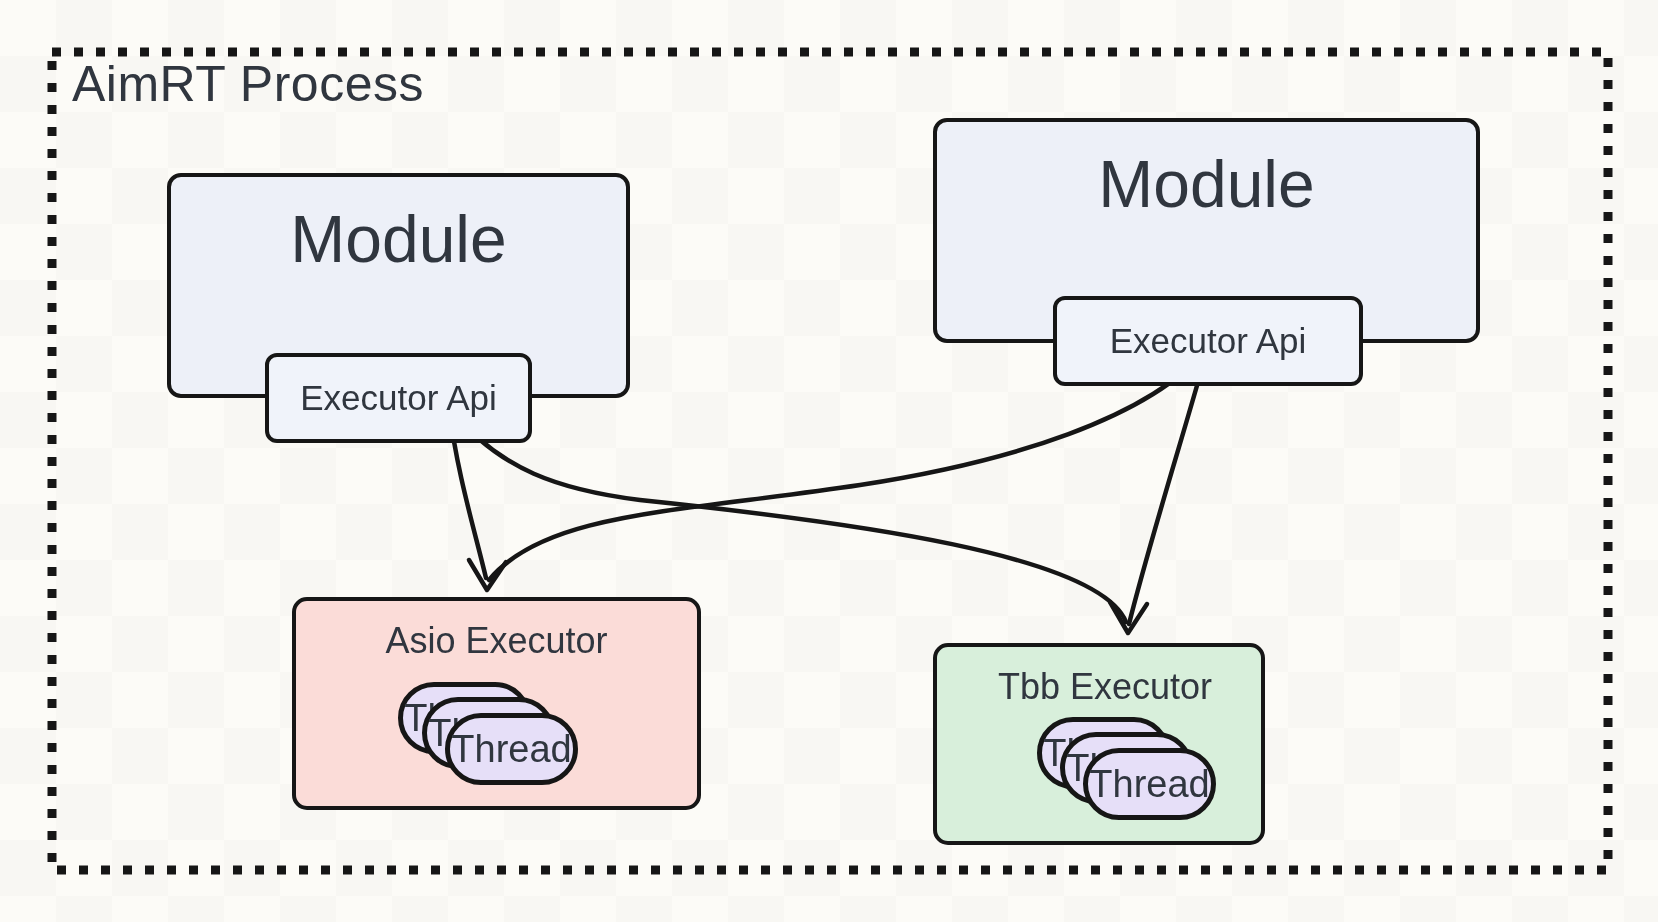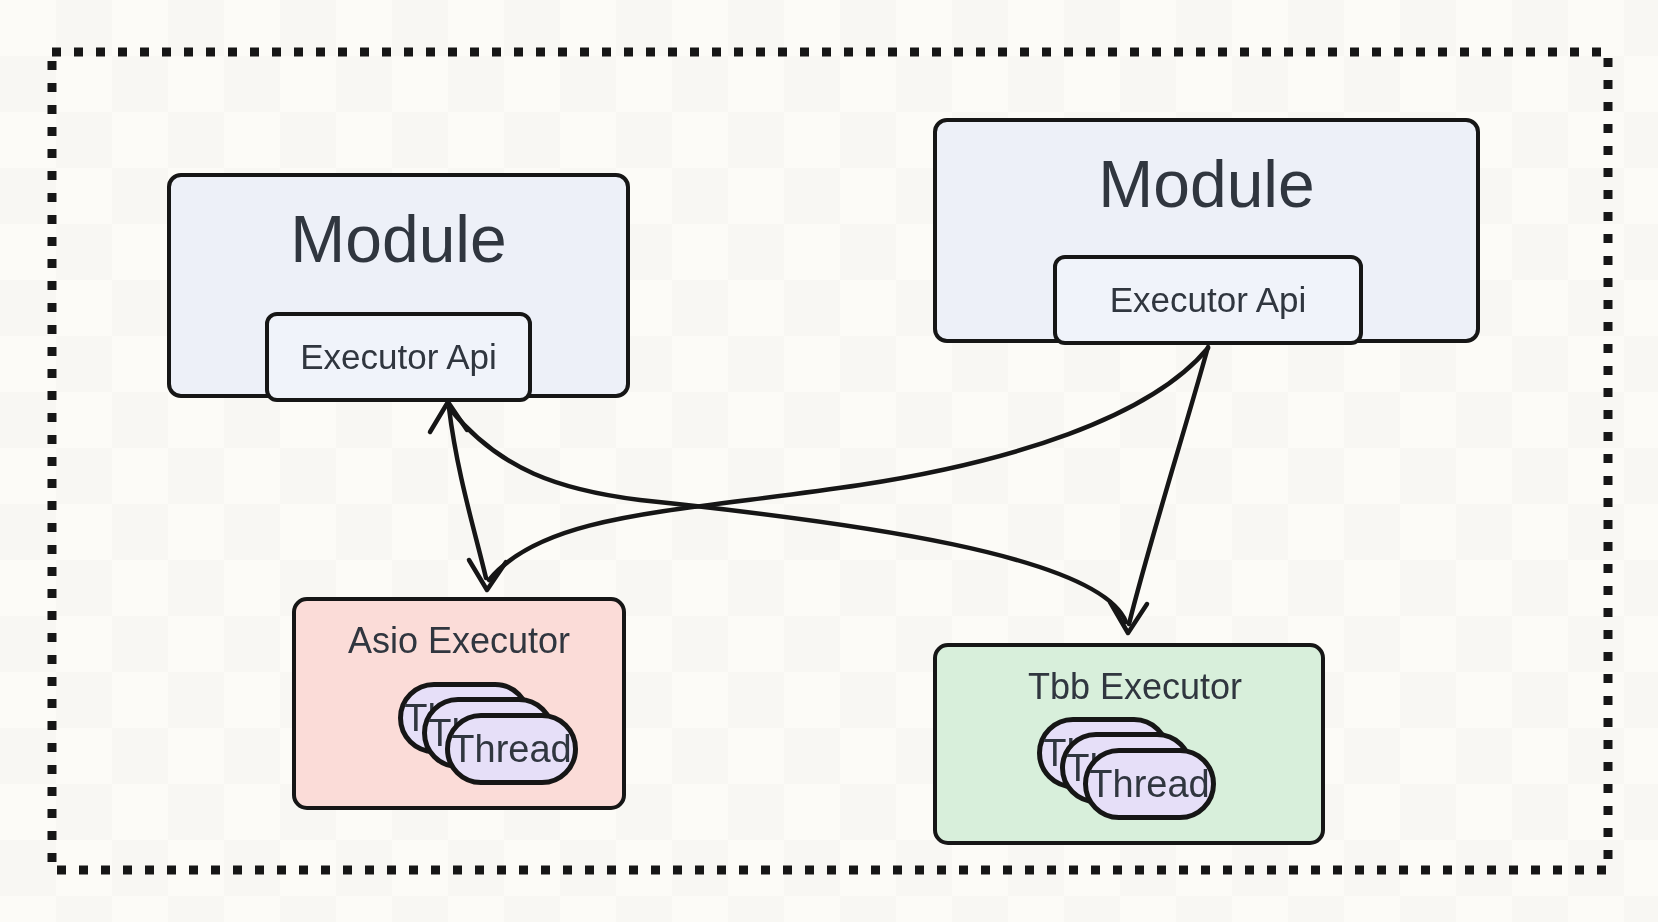--- a/index.html
+++ b/index.html
@@ -43,20 +43,21 @@
   }
   .api-box {
     position: absolute;
     background: var(--api-fill, #f0f3fa);
     border: 4px solid var(--stroke, #161616);
     border-radius: 12px;
     box-sizing: border-box;
     display: flex;
     align-items: center;
     justify-content: center;
+    margin-top: 41px;
   }
   .api-label {
     font-size: 35px;
     color: var(--text, #30363f);
     white-space: nowrap;
   }
   .executor-box { border-radius: 15px; }
   .asio-box { background: var(--asio-fill, #fbdcd8); }
   .tbb-box  { background: var(--tbb-fill, #d8efdb); }
   .executor-title {
@@ -99,42 +100,43 @@
     <rect class="boundary" x="52" y="52" width="1556" height="818" stroke-dasharray="9 13"></rect>
     <path class="edge" d="M 1208 348 C 1150 418, 1010 462, 860 485 C 680 512, 545 512, 489 580"></path>
     <path class="edge" d="M 451 410 C 500 470, 560 490, 640 500 C 850 522, 1100 555, 1126 622"></path>
     <path class="edge" d="M 449 408 C 457 473, 474 528, 486 578"></path>
     <path class="edge" d="M 1208 347 C 1185 430, 1150 540, 1129 624"></path>
     <path class="arrowhead" d="M 430 432 L 448 402 L 467 430"></path>
     <path class="arrowhead" d="M 469 560 L 487 590 L 506 562"></path>
     <path class="arrowhead" d="M 1110 602 L 1128 633 L 1147 604"></path>
   </svg>
 
+  <div class="process-title">AimRT Process</div>
 
   <div class="box module-box" style="left:167px; top:173px; width:463px; height:225px;">
     <div class="module-title">Module</div>
     <div class="api-box" style="left:94px; top:135px; width:267px; height:90px;">
       <span class="api-label">Executor Api</span>
     </div>
   </div>
 
   <div class="box module-box" style="left:933px; top:118px; width:547px; height:225px;">
     <div class="module-title">Module</div>
     <div class="api-box" style="left:116px; top:133px; width:310px; height:90px;">
       <span class="api-label">Executor Api</span>
     </div>
   </div>
 
-  <div class="box executor-box asio-box" style="left:292px; top:597px; width:334px; height:213px;">
+  <div class="box executor-box asio-box" style="left:292px; top:597px; width:409px; height:213px;">
     <div class="executor-title">Asio Executor</div>
     <div class="thread-pill" style="left:102px; top:81px;">Thread</div>
     <div class="thread-pill" style="left:126px; top:96px;">Thread</div>
     <div class="thread-pill" style="left:149px; top:112px;">Thread</div>
   </div>
 
-  <div class="box executor-box tbb-box" style="left:933px; top:643px; width:392px; height:202px;padding-left:12px;">
+  <div class="box executor-box tbb-box" style="left:933px; top:643px; width:332px; height:202px;padding-left:12px;">
     <div class="executor-title">Tbb Executor</div>
     <div class="thread-pill" style="left:100px; top:70px;">Thread</div>
     <div class="thread-pill" style="left:123px; top:85px;">Thread</div>
     <div class="thread-pill" style="left:146px; top:101px;">Thread</div>
   </div>
 
 </div>
 
 </body></html>

